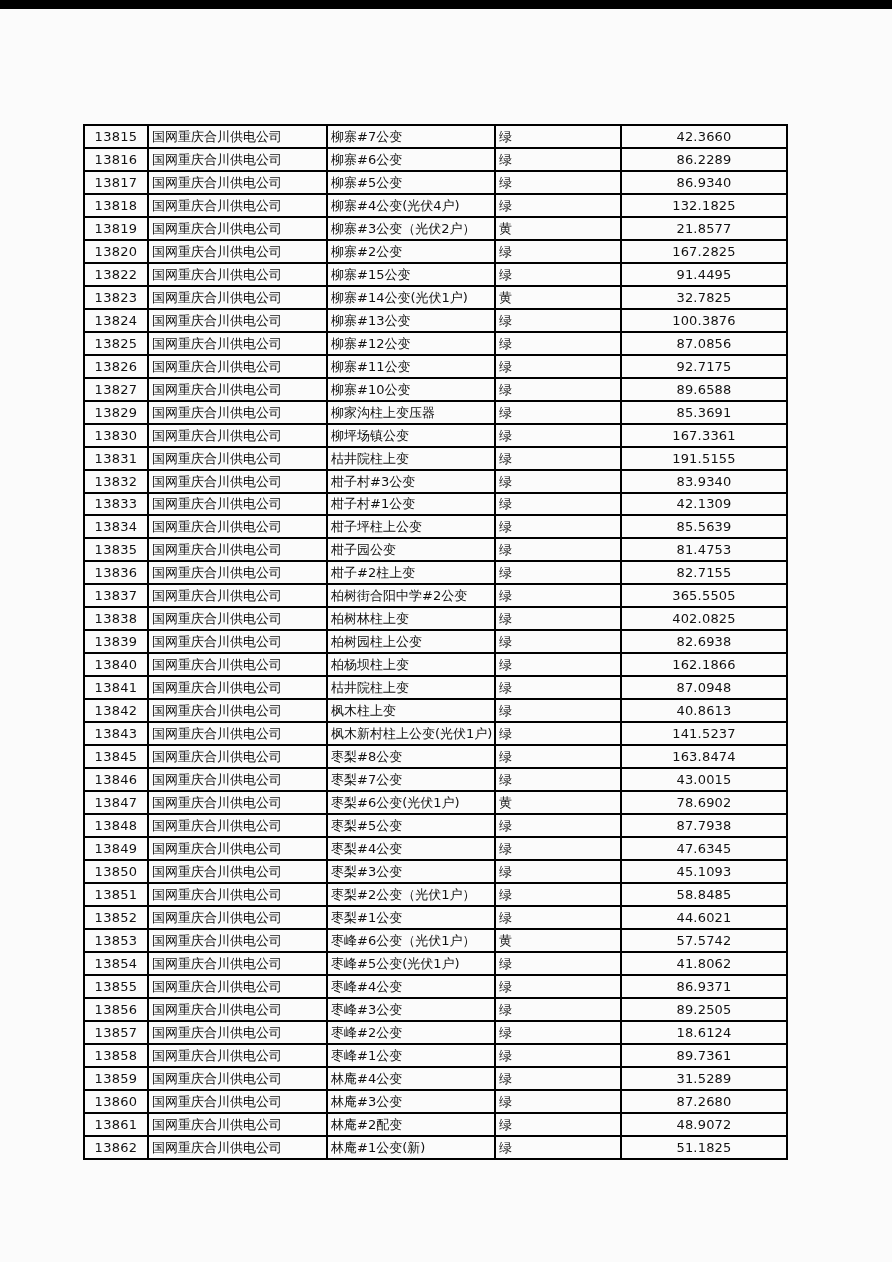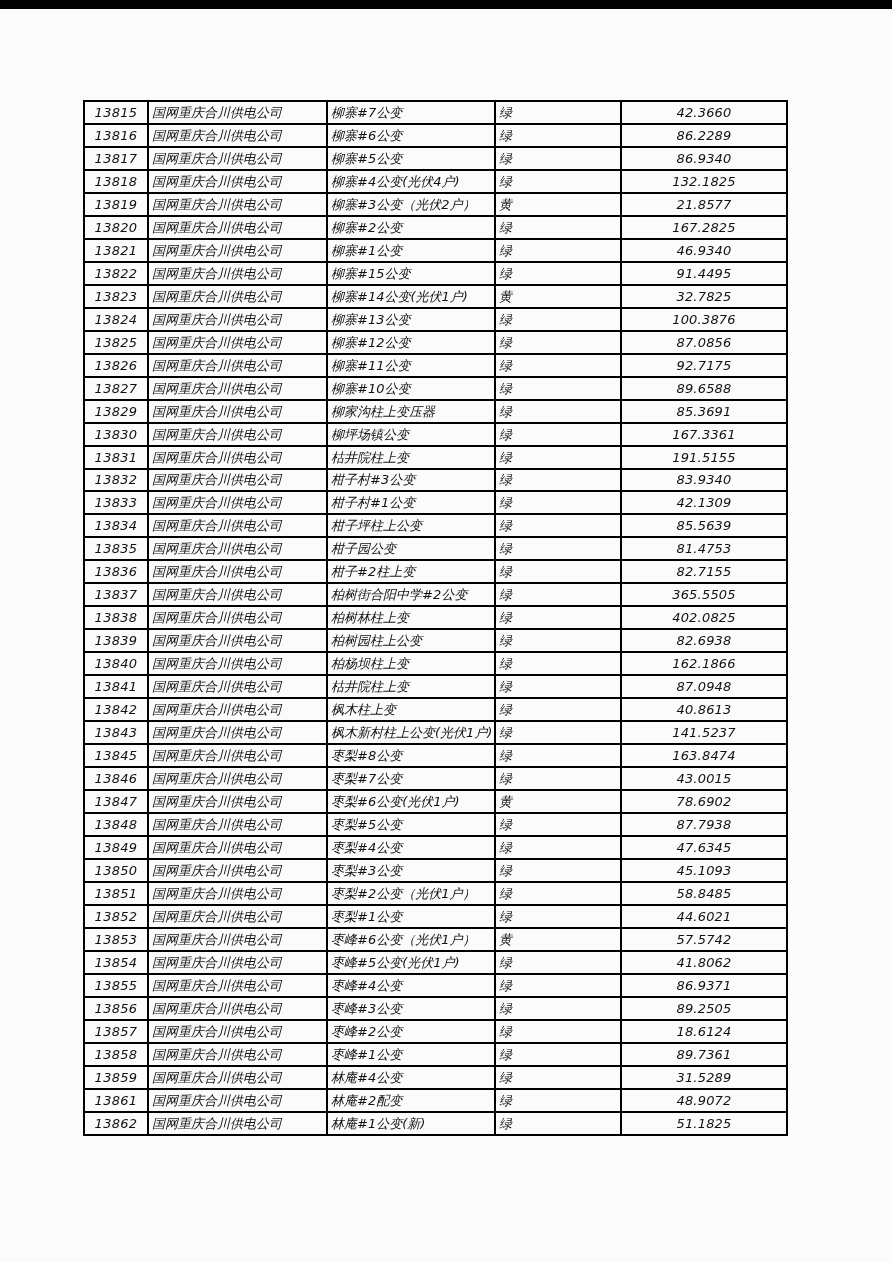--- a/index.html
+++ b/index.html
@@ -19,26 +19,25 @@
     position: absolute;
     top: 0;
     left: 0;
     width: 892px;
     height: 9px;
     background: #000000;
   }
   table.data-table {
     position: absolute;
     left: 83px;
-    top: 100px;
+    top: 124px;
     width: 703px;
     height: 1036px;
     border-collapse: collapse;
     table-layout: fixed;
-    font-style: italic;
   }
   table.data-table td {
     border: 2px solid #000000;
     padding: 0 3px;
     font-size: 13px;
     line-height: 1;
     color: #111111;
     white-space: nowrap;
     overflow: hidden;
     height: 17px;
@@ -98,27 +97,20 @@
           <td class="align-center cell-value">21.8577</td>
         </tr>
         <tr>
           <td class="align-center cell-id">13820</td>
           <td class="align-left cell-company">国网重庆合川供电公司</td>
           <td class="align-left cell-transformer">柳寨#2公变</td>
           <td class="align-left cell-status">绿</td>
           <td class="align-center cell-value">167.2825</td>
         </tr>
         <tr>
-          <td class="align-center cell-id">13821</td>
-          <td class="align-left cell-company">国网重庆合川供电公司</td>
-          <td class="align-left cell-transformer">柳寨#1公变</td>
-          <td class="align-left cell-status">绿</td>
-          <td class="align-center cell-value">46.9340</td>
-        </tr>
-        <tr>
           <td class="align-center cell-id">13822</td>
           <td class="align-left cell-company">国网重庆合川供电公司</td>
           <td class="align-left cell-transformer">柳寨#15公变</td>
           <td class="align-left cell-status">绿</td>
           <td class="align-center cell-value">91.4495</td>
         </tr>
         <tr>
           <td class="align-center cell-id">13823</td>
           <td class="align-left cell-company">国网重庆合川供电公司</td>
           <td class="align-left cell-transformer">柳寨#14公变(光伏1户)</td>
@@ -355,20 +347,27 @@
           <td class="align-left cell-transformer">枣峰#1公变</td>
           <td class="align-left cell-status">绿</td>
           <td class="align-center cell-value">89.7361</td>
         </tr>
         <tr>
           <td class="align-center cell-id">13859</td>
           <td class="align-left cell-company">国网重庆合川供电公司</td>
           <td class="align-left cell-transformer">林庵#4公变</td>
           <td class="align-left cell-status">绿</td>
           <td class="align-center cell-value">31.5289</td>
+        </tr>
+        <tr>
+          <td class="align-center cell-id">13860</td>
+          <td class="align-left cell-company">国网重庆合川供电公司</td>
+          <td class="align-left cell-transformer">林庵#3公变</td>
+          <td class="align-left cell-status">绿</td>
+          <td class="align-center cell-value">87.2680</td>
         </tr>
         <tr>
           <td class="align-center cell-id">13861</td>
           <td class="align-left cell-company">国网重庆合川供电公司</td>
           <td class="align-left cell-transformer">林庵#2配变</td>
           <td class="align-left cell-status">绿</td>
           <td class="align-center cell-value">48.9072</td>
         </tr>
         <tr>
           <td class="align-center cell-id">13862</td>

